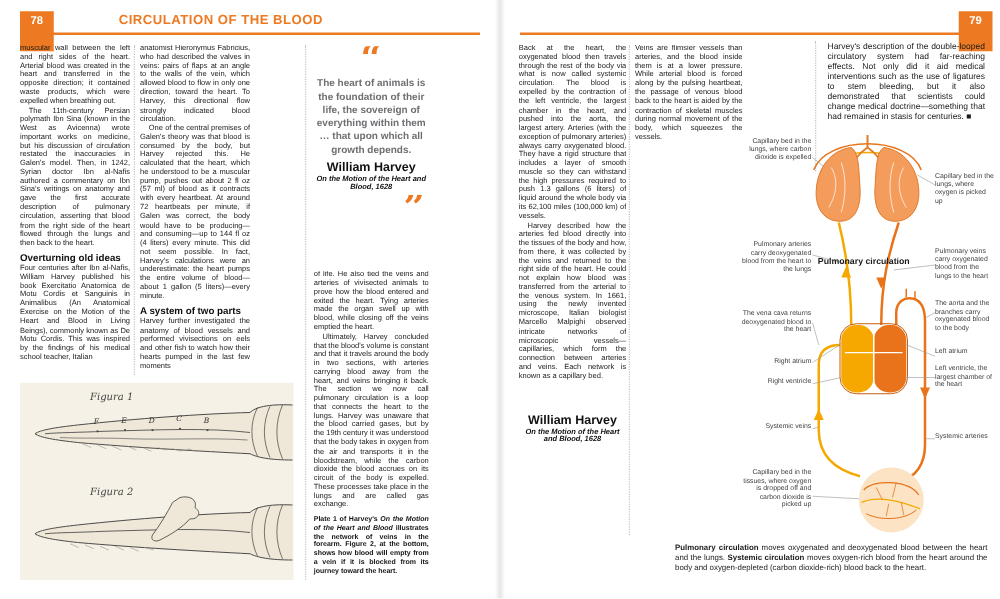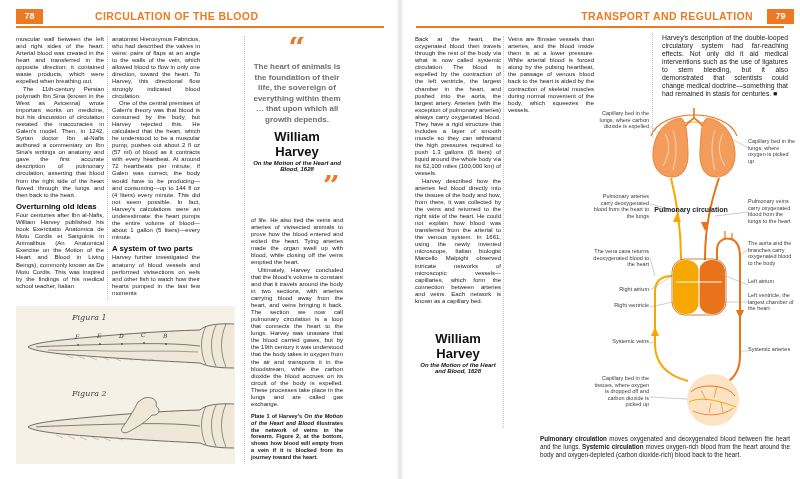--- a/index.html
+++ b/index.html
@@ -1,52 +1,51 @@
 <!DOCTYPE html>
 <html><head>
 <meta charset="utf-8">
 <style>
   * { margin:0; padding:0; box-sizing:border-box; }
   html,body { background:#ffffff; }
   body { font-family:"Liberation Sans", sans-serif; }
   #spread { position:relative; width:800px; height:479px; background:#ffffff; overflow:hidden; }
   .abs { position:absolute; }
   .fold { background:linear-gradient(90deg, rgba(0,0,0,0), rgba(0,0,0,0.10), rgba(0,0,0,0)); }
-  .pagenum { background:#ED7A23; color:#fff; font-weight:700; font-size:9px; line-height:15px; width:27px; height:15px; text-align:center; }
+  .pagenum { background:#ED7A23; color:#fff; font-weight:700; font-size:9px; line-height:15px; width:27px; height:32px; text-align:center; }
   .runhead { color:#ED7A23; font-weight:700; font-size:10.5px; letter-spacing:0.4px; white-space:nowrap;margin-left:46px; }
   .rule { background:#ED7A23; height:2px; }
   .vsep { width:0; border-left:1px dotted #c6c6c6; }
   .col { font-size:6px; line-height:1.18; text-align:justify; color:#1b1b1b; overflow:hidden; }
   .col p { margin:0; }
   .col p + p { text-indent:7px; }
   .sechead { font-size:7.8px; font-weight:700; color:#0f0f0f; margin:3px 0 1px; text-align:left; }
   .quote { text-align:center; }
   .qmark { font-family:"DejaVu Serif", serif; color:#ED7A23; font-size:30px; font-weight:700; line-height:0.72; height:21px; overflow:hidden; }
   .qmark.close { text-align:right; padding-right:3px; margin-top:3px; }
   .qtext { font-size:8px; font-weight:700; color:#6E6F72; line-height:1.32; margin:4px 0 4px; }
-  .qauthor { font-size:13px; font-weight:700; color:#101010; }
+  .qauthor { font-size:10px; font-weight:700; color:#101010; }
   .qsource { font-size:6px; font-weight:700; font-style:italic; color:#101010; margin-top:1px; }
   .quote2 .qtext { font-size:7.3px; }
   .caption { font-size:5.6px; line-height:1.22; font-weight:700; color:#141414; text-align:justify; }
   .caption .ital { font-style:italic; }
   .dlab { font-size:5.5px; line-height:1.2; color:#3c3c3c; }
   .dlab.ralign { text-align:right; }
   .circlab { font-size:7px; font-weight:700; color:#1b1b1b; text-align:center; line-height:1.12; }
   .botcap { font-size:6.3px; line-height:1.28; color:#1b1b1b; text-align:justify; }
   .colC { font-size:6.8px; }
   .figlab { font-family:"DejaVu Serif", serif; font-style:italic; }
 </style>
 </head>
 <body>
 
 <div id="spread">
 
   <div class="abs pagenum" style="left:16px;top:9px">78</div>
   <div class="abs runhead" style="left:49px;top:10px">CIRCULATION OF THE BLOOD</div>
-  <div class="abs runhead" style="right:47px;top:10px;text-align:right">TRANSPORT AND REGULATION</div>
   <div class="abs pagenum" style="left:767px;top:9px">79</div>
   <div class="abs rule" style="left:16px;top:26px;width:368px"></div>
   <div class="abs rule" style="left:416px;top:26px;width:368px"></div>
 
   <div class="abs fold" style="left:396px;top:0;width:8px;height:479px"></div>
 
   <div class="abs vsep" style="left:107px;top:36px;height:264px"></div>
   <div class="abs vsep" style="left:244px;top:36px;height:428px"></div>
   <div class="abs vsep" style="left:503px;top:36px;height:392px"></div>
   <div class="abs vsep" style="left:652px;top:33px;height:104px"></div>

